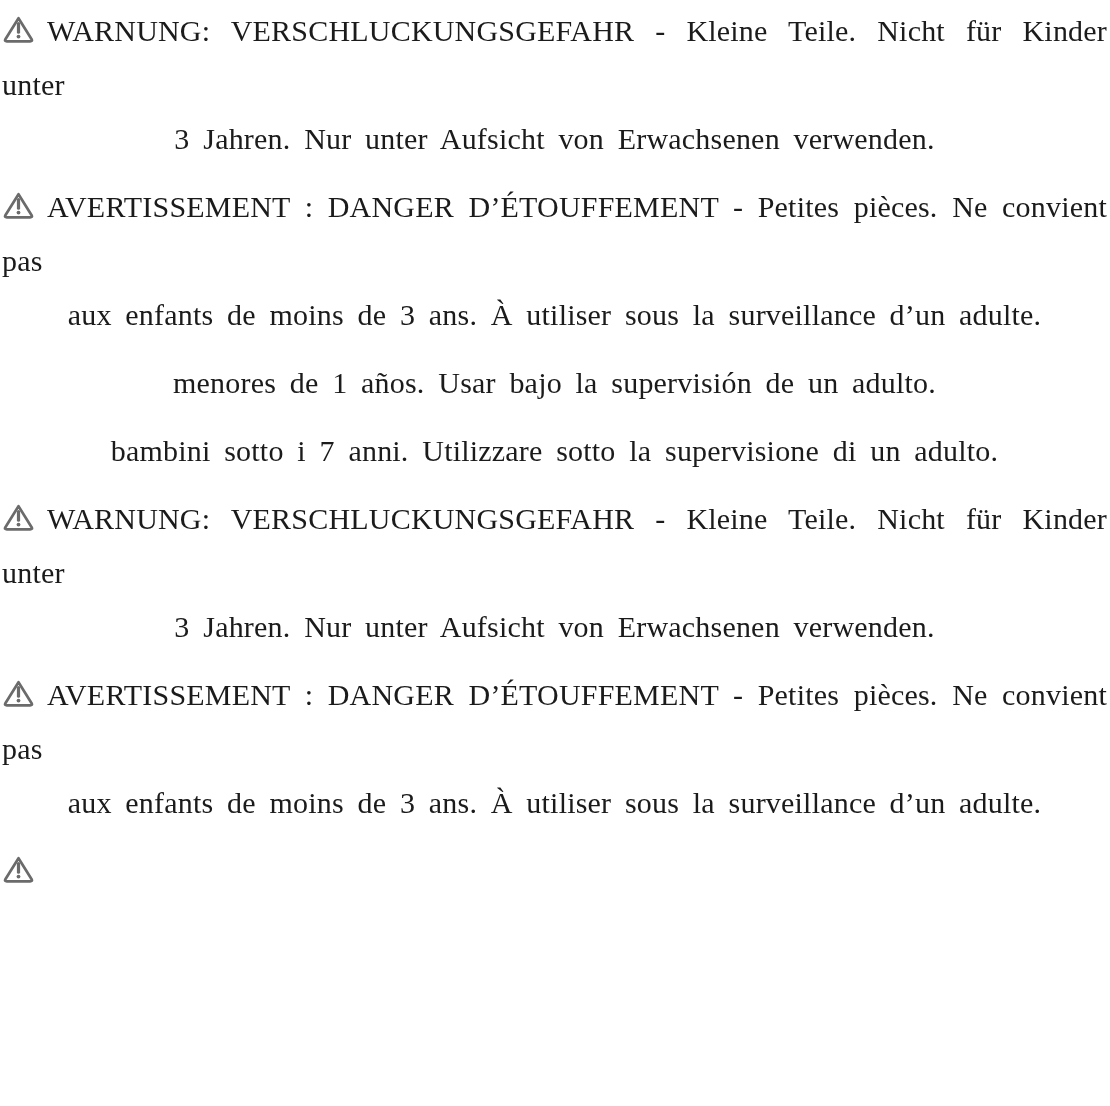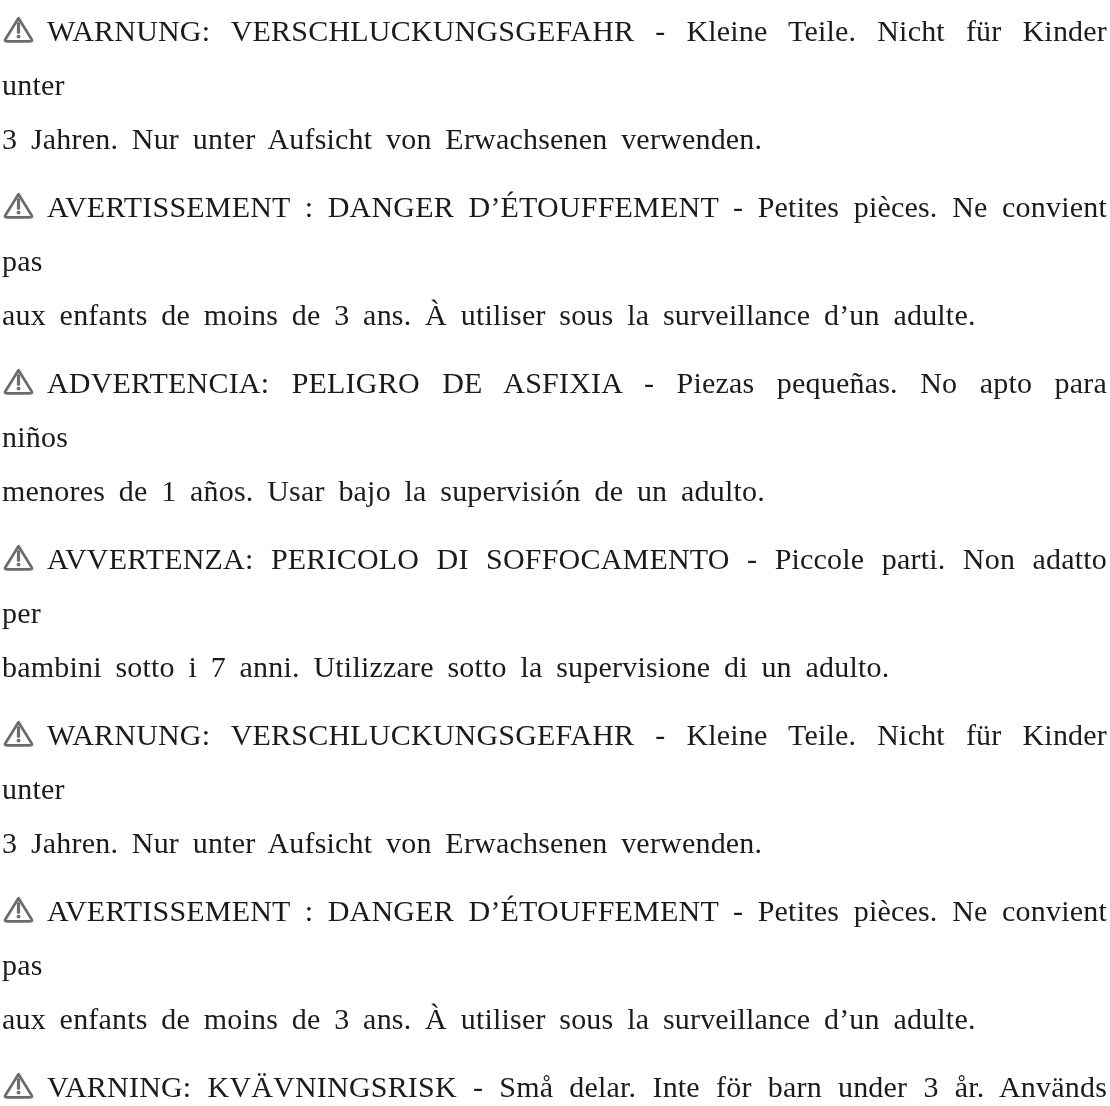--- a/index.html
+++ b/index.html
@@ -25,21 +25,21 @@
     line-height: 54px;
     word-spacing: 6px;
     letter-spacing: 0.2px;
     white-space: normal;
   }
   .line.first {
     text-align: justify;
     text-align-last: justify;
   }
   .line.rest {
-    text-align: left;
+    text-align: center;
   }
   .warn-icon {
     display: inline-block;
     margin-right: 12px;
     vertical-align: -3px;
     line-height: 0;
   }
   .warn-icon svg {
     display: inline-block;
   }
@@ -60,34 +60,24 @@
   <div class="para">
     <div class="line first"><span class="warn-icon"><svg width="33" height="29" viewBox="0 0 33 29" aria-hidden="true">
         <path d="M16.5 3.2 L29.6 24.2 Q30.9 26.4 28.1 26.4 L4.9 26.4 Q2.1 26.4 3.4 24.2 Z" fill="none" stroke="#6b6b6b" stroke-width="2.7" stroke-linejoin="round"></path>
         <path d="M16.5 8.6 L16.5 17.2" stroke="#6b6b6b" stroke-width="3.2" stroke-linecap="round"></path>
         <circle cx="16.5" cy="21.6" r="1.9" fill="#6b6b6b"></circle>
       </svg></span><span class="txt">AVERTISSEMENT : DANGER D’ÉTOUFFEMENT - Petites pièces. Ne convient pas</span></div>
     <div class="line rest txt">aux enfants de moins de 3 ans. À utiliser sous la surveillance d’un adulte.</div>
   </div>
 
   <div class="para">
-    <div class="line first"><span class="warn-icon"><svg width="33" height="29" viewBox="0 0 33 29" aria-hidden="true">
-        <path d="M16.5 3.2 L29.6 24.2 Q30.9 26.4 28.1 26.4 L4.9 26.4 Q2.1 26.4 3.4 24.2 Z" fill="none" stroke="#6b6b6b" stroke-width="2.7" stroke-linejoin="round"></path>
-        <path d="M16.5 8.6 L16.5 17.2" stroke="#6b6b6b" stroke-width="3.2" stroke-linecap="round"></path>
-        <circle cx="16.5" cy="21.6" r="1.9" fill="#6b6b6b"></circle>
-      </svg></span><span class="txt">ADVERTENCIA: PELIGRO DE ASFIXIA - Piezas pequeñas. No apto para niños</span></div>
     <div class="line rest txt">menores de 1 años. Usar bajo la supervisión de un adulto.</div>
   </div>
 
   <div class="para">
-    <div class="line first"><span class="warn-icon"><svg width="33" height="29" viewBox="0 0 33 29" aria-hidden="true">
-        <path d="M16.5 3.2 L29.6 24.2 Q30.9 26.4 28.1 26.4 L4.9 26.4 Q2.1 26.4 3.4 24.2 Z" fill="none" stroke="#6b6b6b" stroke-width="2.7" stroke-linejoin="round"></path>
-        <path d="M16.5 8.6 L16.5 17.2" stroke="#6b6b6b" stroke-width="3.2" stroke-linecap="round"></path>
-        <circle cx="16.5" cy="21.6" r="1.9" fill="#6b6b6b"></circle>
-      </svg></span><span class="txt">AVVERTENZA: PERICOLO DI SOFFOCAMENTO - Piccole parti. Non adatto per</span></div>
     <div class="line rest txt">bambini sotto i 7 anni. Utilizzare sotto la supervisione di un adulto.</div>
   </div>
 
   <div class="para">
     <div class="line first"><span class="warn-icon"><svg width="33" height="29" viewBox="0 0 33 29" aria-hidden="true">
         <path d="M16.5 3.2 L29.6 24.2 Q30.9 26.4 28.1 26.4 L4.9 26.4 Q2.1 26.4 3.4 24.2 Z" fill="none" stroke="#6b6b6b" stroke-width="2.7" stroke-linejoin="round"></path>
         <path d="M16.5 8.6 L16.5 17.2" stroke="#6b6b6b" stroke-width="3.2" stroke-linecap="round"></path>
         <circle cx="16.5" cy="21.6" r="1.9" fill="#6b6b6b"></circle>
       </svg></span><span class="txt">WARNUNG: VERSCHLUCKUNGSGEFAHR - Kleine Teile. Nicht für Kinder unter</span></div>
     <div class="line rest txt">3 Jahren. Nur unter Aufsicht von Erwachsenen verwenden.</div>
@@ -100,17 +90,17 @@
         <circle cx="16.5" cy="21.6" r="1.9" fill="#6b6b6b"></circle>
       </svg></span><span class="txt">AVERTISSEMENT : DANGER D’ÉTOUFFEMENT - Petites pièces. Ne convient pas</span></div>
     <div class="line rest txt">aux enfants de moins de 3 ans. À utiliser sous la surveillance d’un adulte.</div>
   </div>
 
   <div class="para">
     <div class="line first"><span class="warn-icon"><svg width="33" height="29" viewBox="0 0 33 29" aria-hidden="true">
         <path d="M16.5 3.2 L29.6 24.2 Q30.9 26.4 28.1 26.4 L4.9 26.4 Q2.1 26.4 3.4 24.2 Z" fill="none" stroke="#6b6b6b" stroke-width="2.7" stroke-linejoin="round"></path>
         <path d="M16.5 8.6 L16.5 17.2" stroke="#6b6b6b" stroke-width="3.2" stroke-linecap="round"></path>
         <circle cx="16.5" cy="21.6" r="1.9" fill="#6b6b6b"></circle>
-      </svg></span><span class="txt">VARNING: KVÄVNINGSRISK - Små delar. Inte för barn under 3 år. Används</span></div>
+      </svg></span></div>
 
   </div>
 
 </div>
 
 </body></html>

